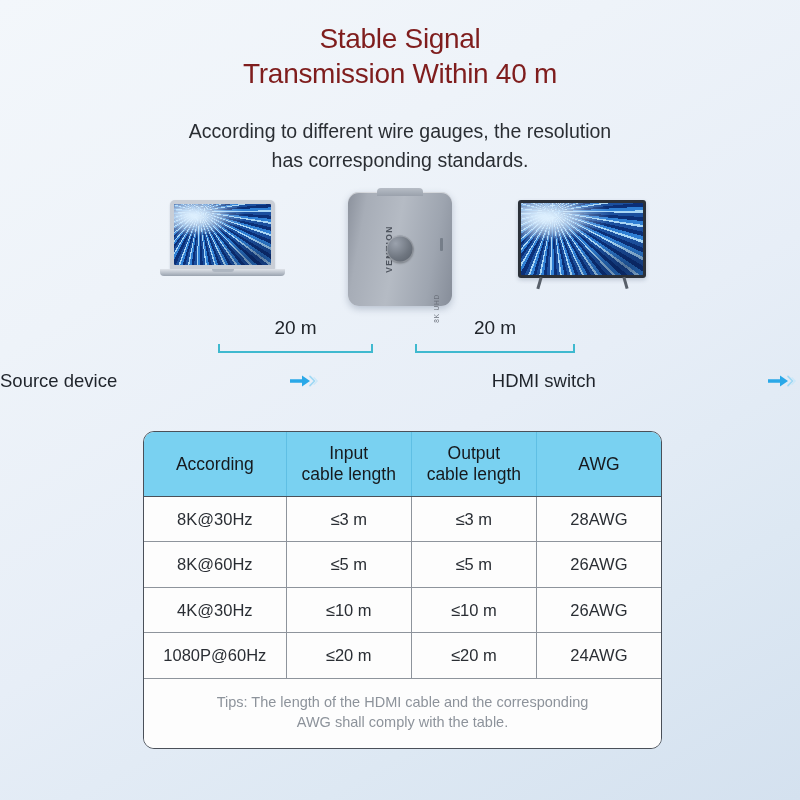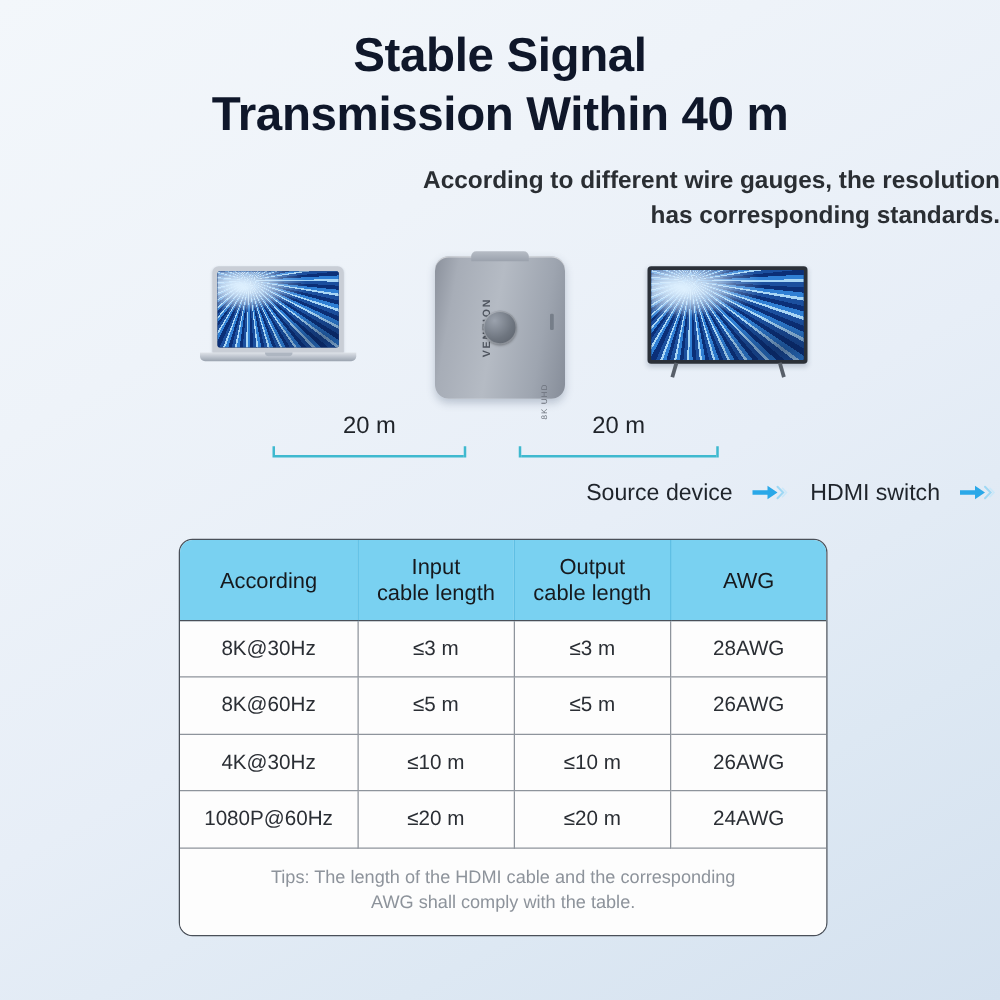--- a/index.html
+++ b/index.html
@@ -21,33 +21,32 @@
     height: 800px;
     position: relative;
   }
 
   
   .heading-block {
     padding-top: 22px;
     text-align: center;
   }
   .title {
-    font-size: 38px;
-    font-weight: bold;
-    color: #0f172a;
+    font-size: 28px;
+    font-weight: normal;
+    color: #7f1d1d;
     line-height: 1.24;
     letter-spacing: -0.3px;
   }
   .subtitle {
-    margin-top: 14px;
+    margin-top: 26px;
     font-size: 19.5px;
     color: #2a2e33;
     line-height: 1.45;
-    font-weight: bold;
-    text-align: right;
+    font-weight: normal;
   }
 
   
   .diagram {
     position: relative;
     height: 205px;
     margin-top: 18px;
   }
 
   
@@ -255,21 +254,21 @@
   .measure.m2 { left: 415px; width: 160px; }
 
   
   .dev-labels {
     position: absolute;
     left: 0;
     top: 178px;
     width: 800px;
     display: flex;
     align-items: center;
-    justify-content: flex-end;
+    justify-content: space-between;
     gap: 14px;
     font-size: 18.5px;
     color: #1f242b;
   }
   .arrow-ic {
     display: inline-block;
     width: 34px;
     height: 16px;
     position: relative;
   }

